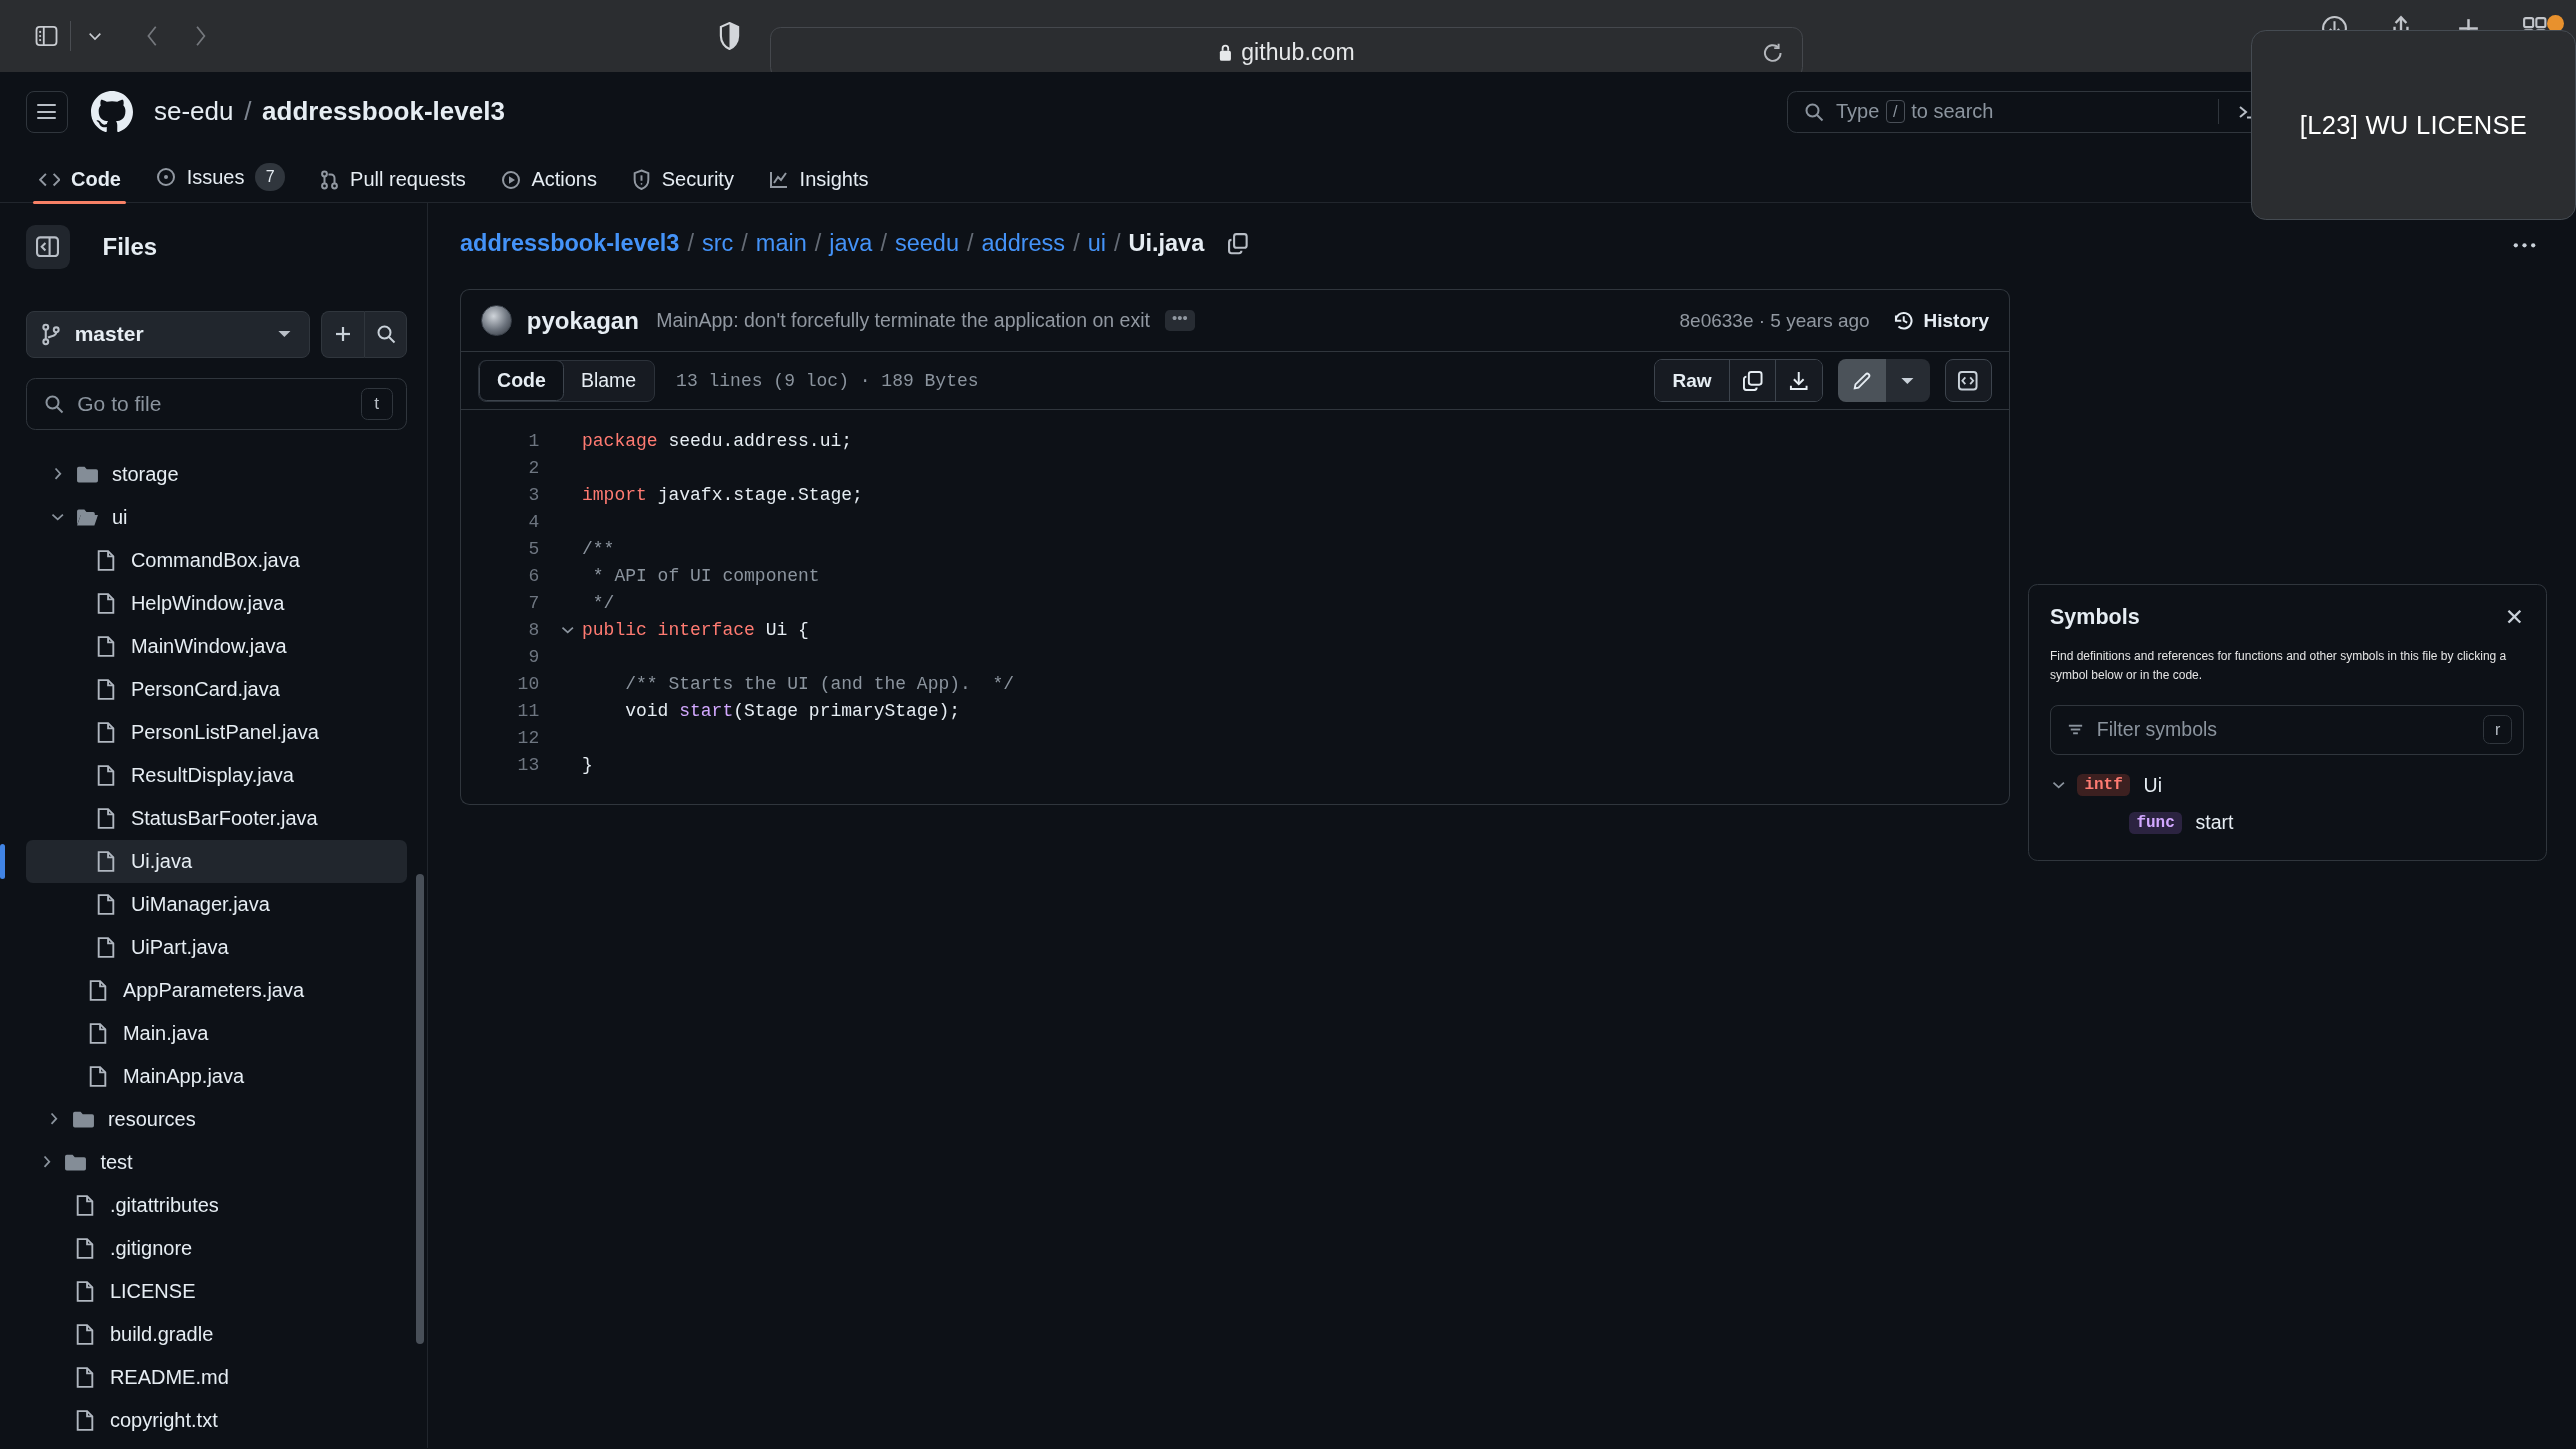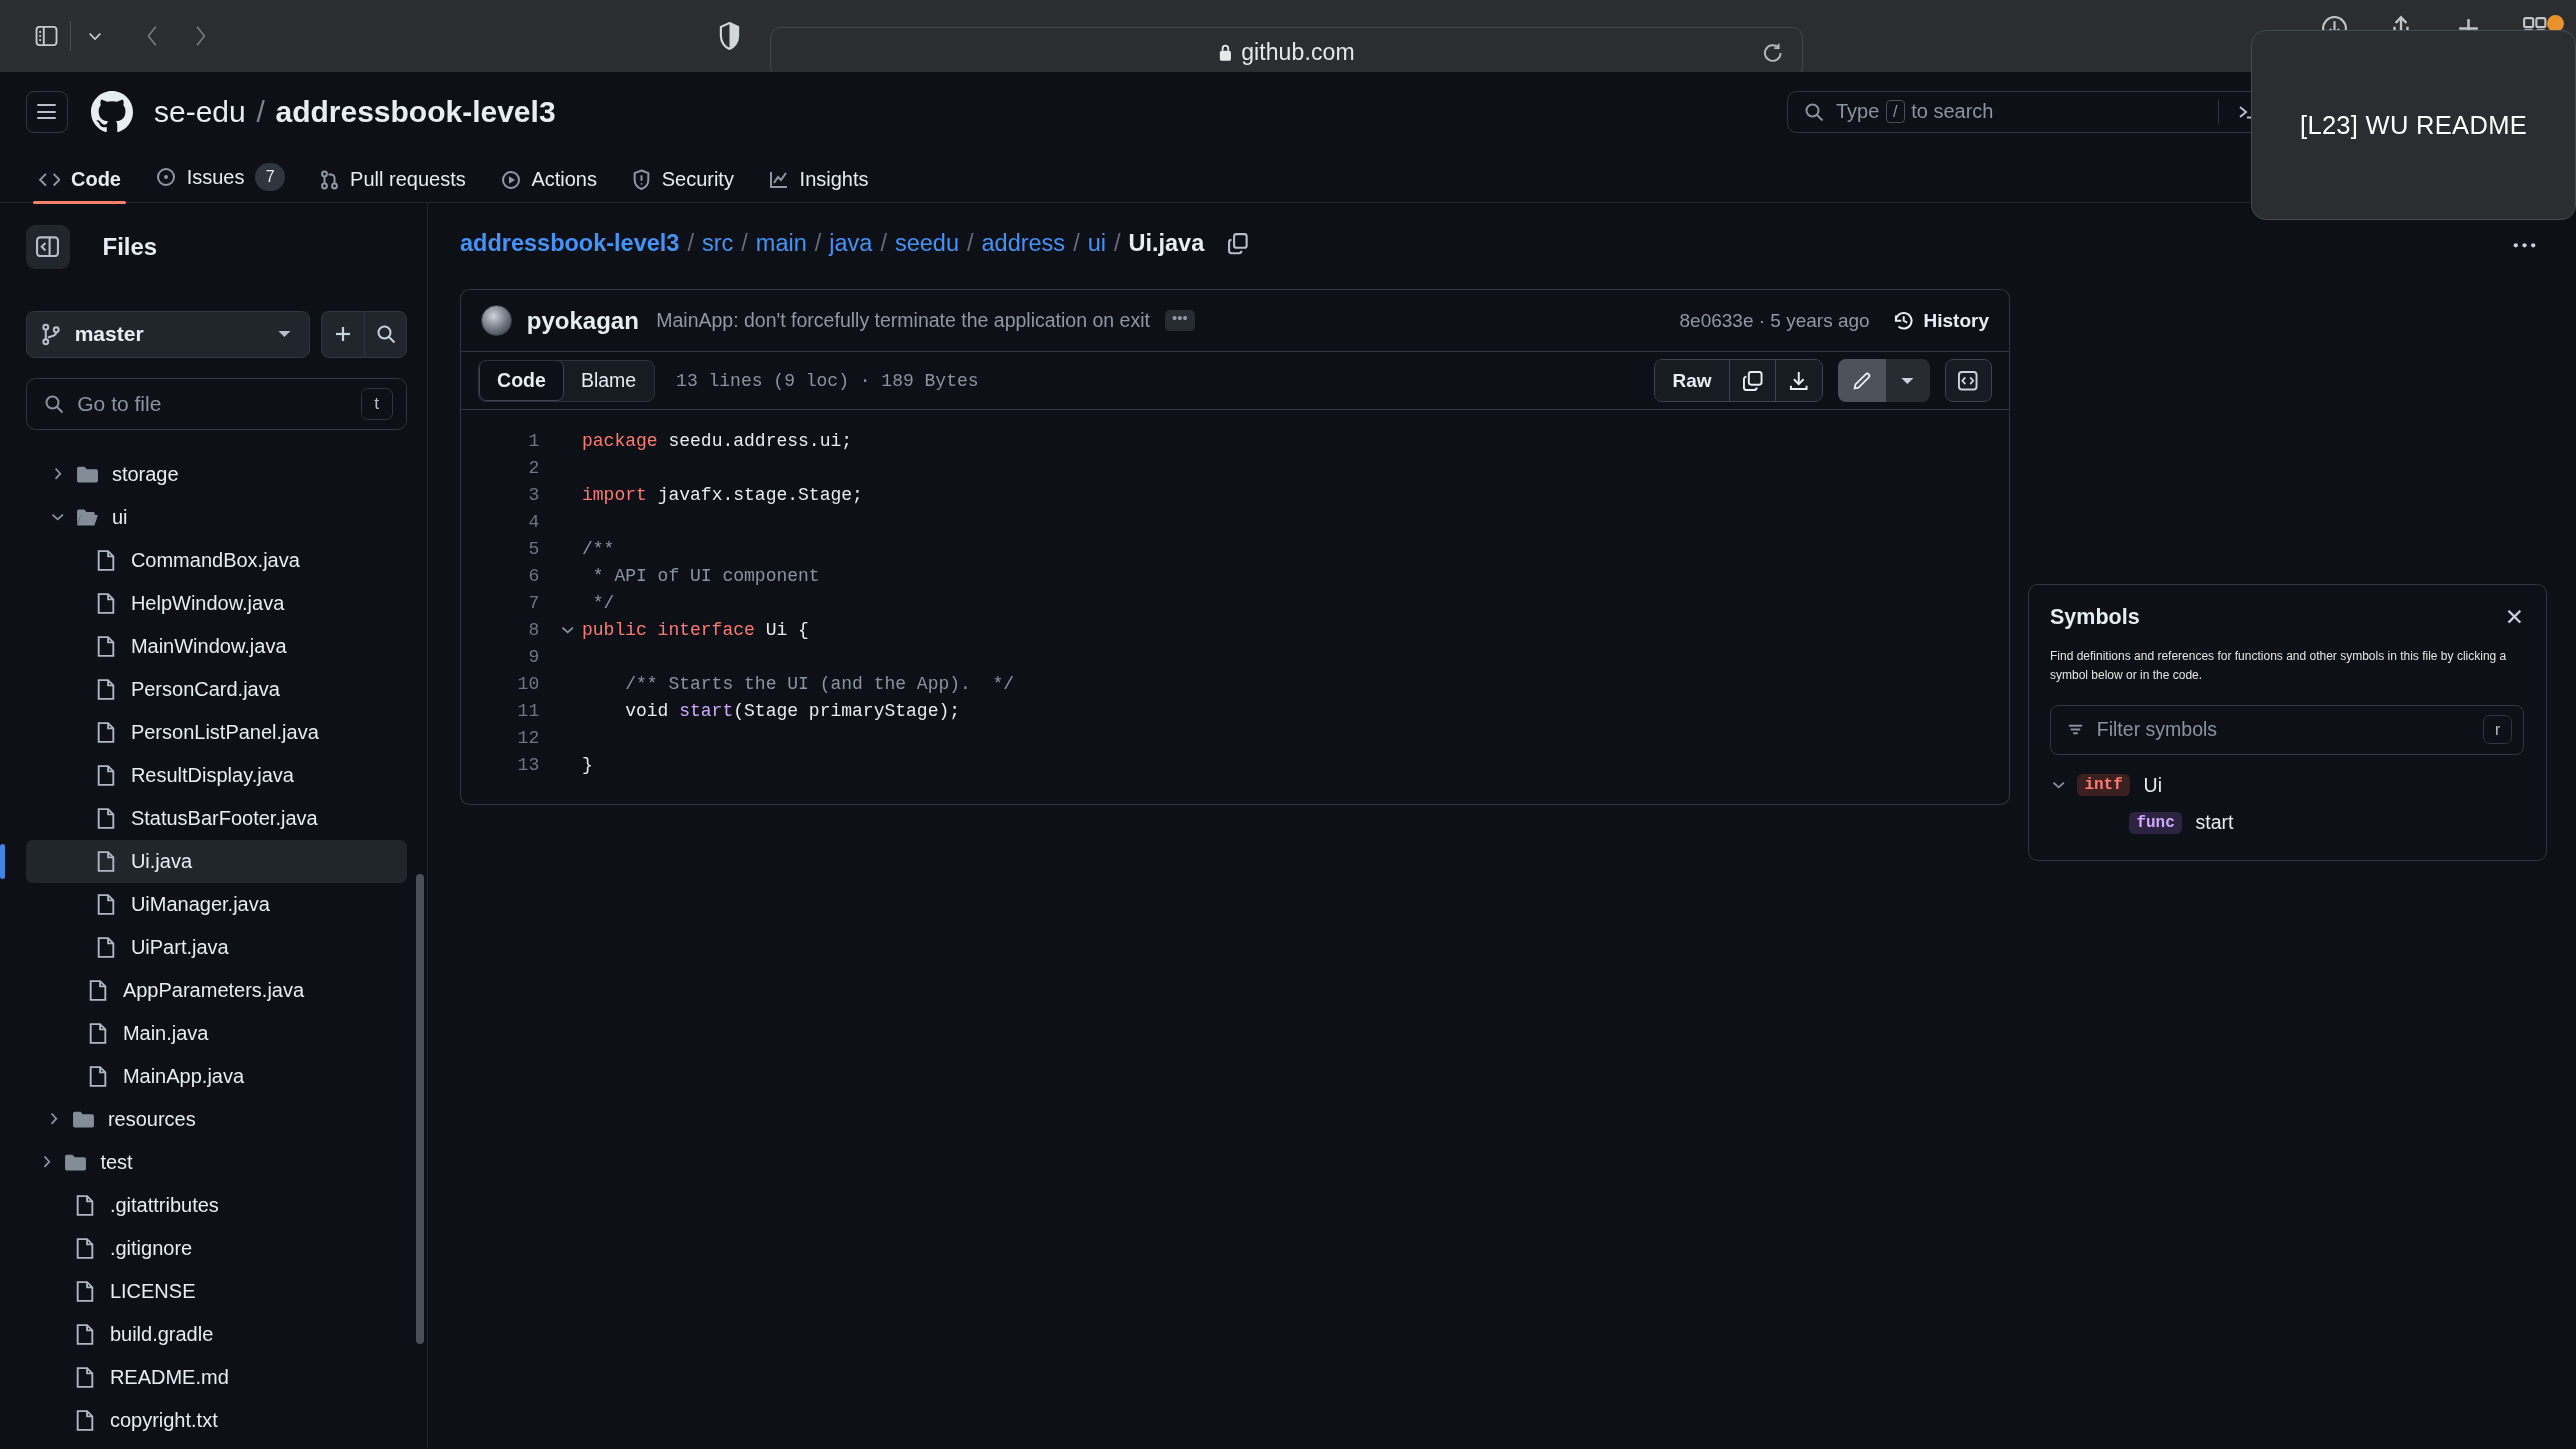--- a/index.html
+++ b/index.html
@@ -77,21 +77,21 @@
   }
   .hamburger {
     width: 42px; height: 42px; border: 1.3px solid #30363d; border-radius: 8px;
     display: flex; flex-direction: column; align-items: center; justify-content: center;
     gap: 4.7px; flex-shrink: 0;
   }
   .hamburger span { display: block; width: 19px; height: 2px; background: #b9bfc7; border-radius: 1.3px; }
   .gh-logo { margin-left: 23px; flex-shrink: 0; }
   .repo-path {
     margin-left: 21.5px; display: flex; align-items: center; gap: 10.7px;
-    font-size: 30px; white-space: nowrap;
+    font-size: 26px; white-space: nowrap;
   }
   .repo-owner { color: #e6edf3; }
   .repo-sep { color: #7d8590; font-weight: 300; }
   .repo-name { color: #e6edf3; font-weight: 700; }
 
   .gh-search {
     position: absolute; right: 306px; top: 50%; transform: translateY(-50%);
     width: 483px; height: 42px;
     border: 1.3px solid #30363d; border-radius: 9.4px;
     display: flex; align-items: center; padding: 0 8px 0 16px;
@@ -1059,15 +1059,15 @@
             <span class="tag tag-func">func</span>
             <span class="sym-name">start</span>
           </div>
         </div>
     </div>
 
   </div>
 </div>
 
 <div class="overlay-popup">
-  <div class="overlay-text">[L23] WU README</div>
+  <div class="overlay-text">[L23] WU LICENSE</div>
 </div>
 
 
 </body></html>

